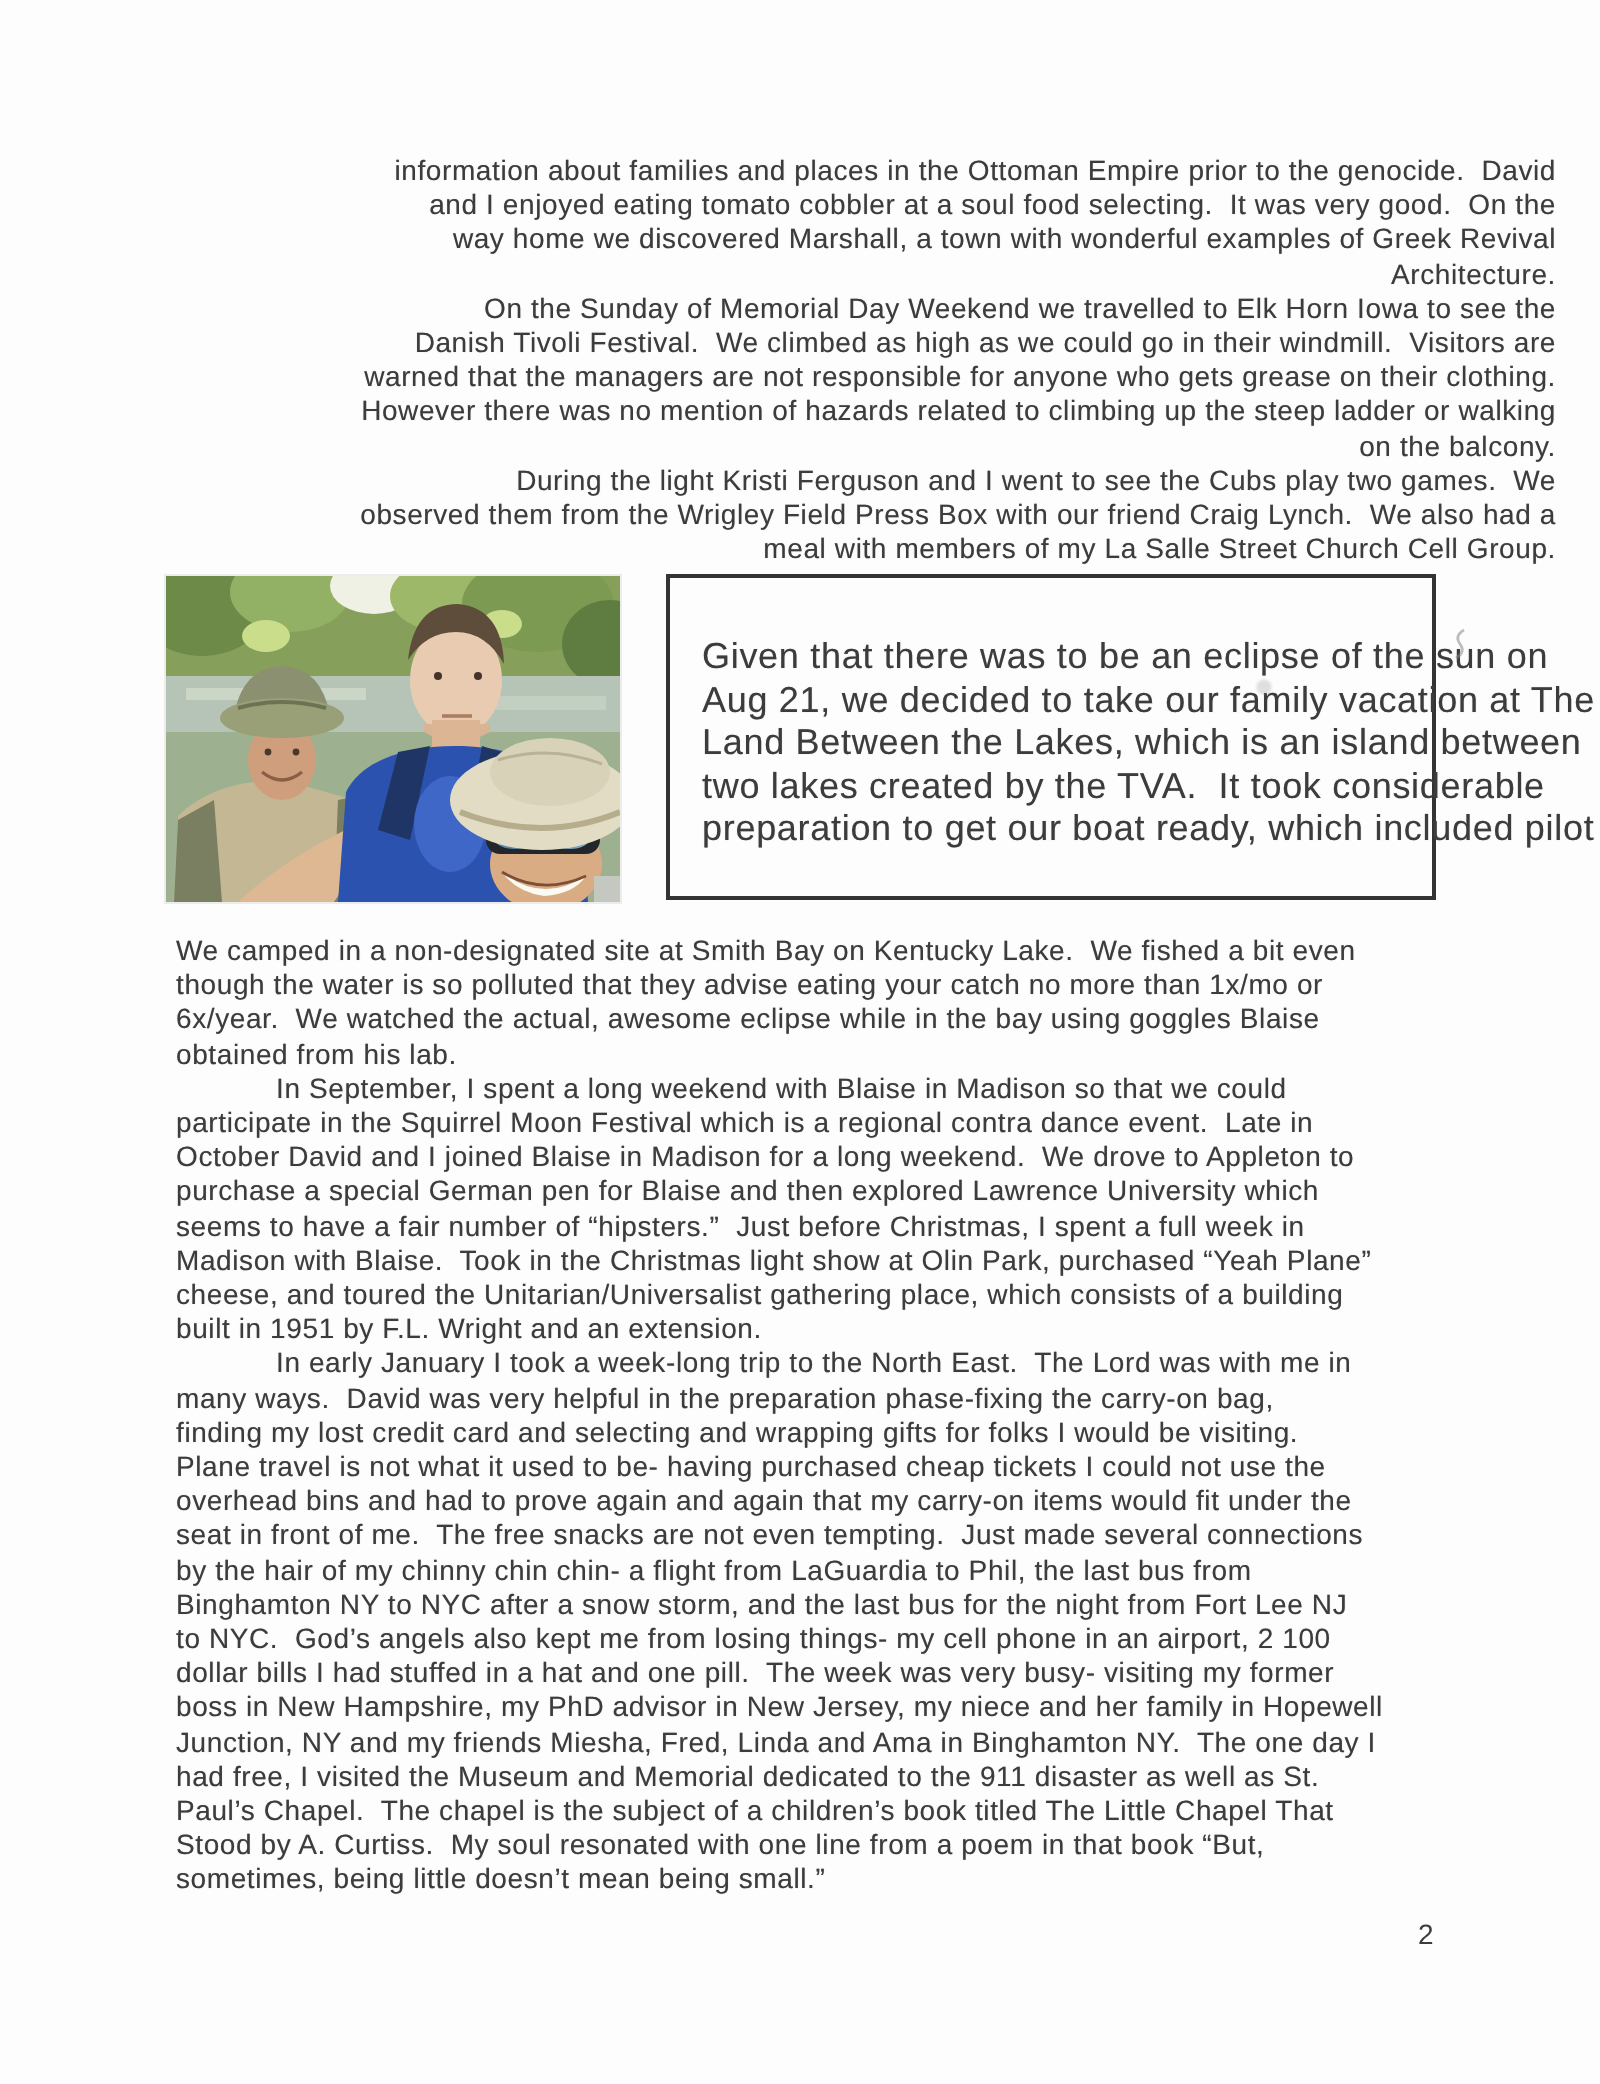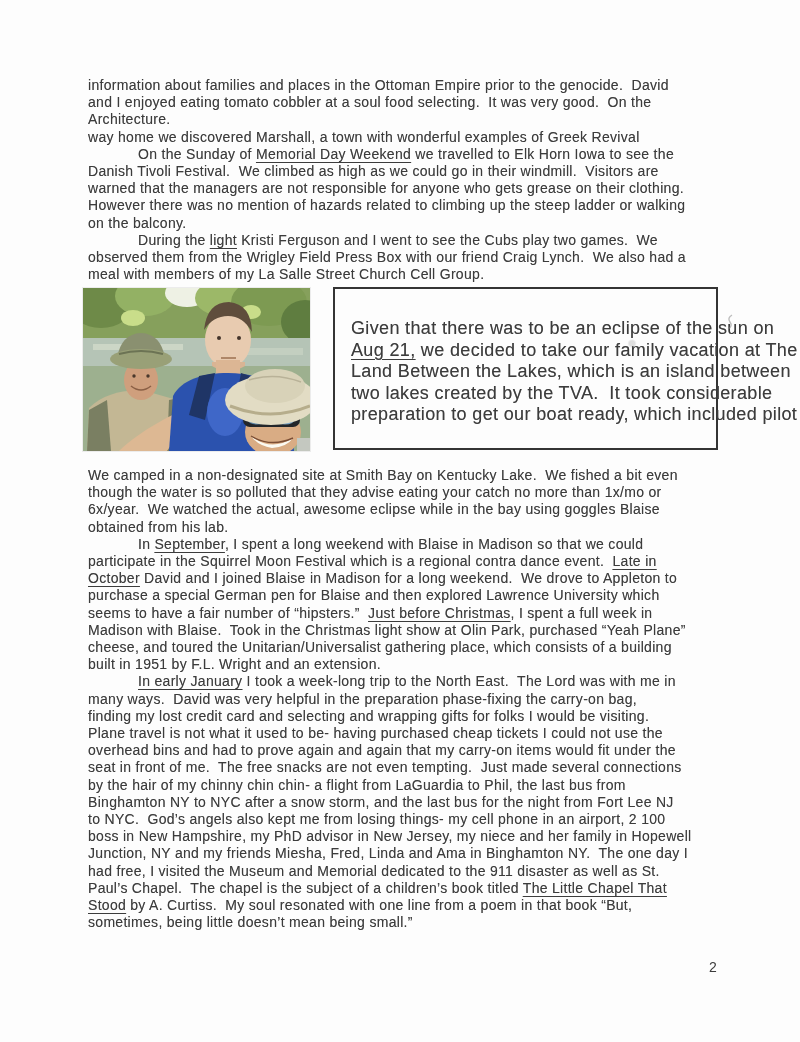--- a/index.html
+++ b/index.html
@@ -2,28 +2,28 @@
 <html><head>
 <meta charset="utf-8">
 <style>
   html,body{margin:0;padding:0;background:#e8e8e8;}
   .page{
     position:relative;width:800px;height:1042px;margin:0 auto;
     background:#fdfdfd;overflow:hidden;
     font-family:"Liberation Sans",sans-serif;color:#3c3c3c;
   }
   .textcol{position:absolute;left:88px;width:690px;}
-  .textcol.top{top:77px;}
+  .textcol.top{top:77px;text-align:right;}
   .textcol.bottom{top:467px;}
   .line{
     white-space:pre;font-size:14px;line-height:17.2px;letter-spacing:.3px;
     text-shadow:0 0 .4px rgba(60,60,60,.45);
   }
   .line.indent{padding-left:50px;}
-  .u{text-decoration:underline;text-underline-offset:2.5px;text-decoration-thickness:1px;}
+  .u{text-underline-offset:2.5px;text-decoration-thickness:1px;}
   .photo{
     position:absolute;left:83px;top:288px;width:227px;height:163px;
     box-shadow:0 0 0 1px #ececec;
   }
   .photo svg{display:block;width:100%;height:100%;}
   .callout{
     position:absolute;left:333px;top:287px;width:385px;height:163px;
     border:2px solid #343434;box-sizing:border-box;
     padding:29px 12px 0 16px;background:#fdfdfd;
   }
@@ -35,22 +35,22 @@
 </style>
 </head>
 <body>
 
 <div class="page">
 
   <div class="textcol top">
     <div>
         <div class="line"><span>information about families and places in the Ottoman Empire prior to the genocide.  David</span></div>
         <div class="line"><span>and I enjoyed eating tomato cobbler at a soul food selecting.  It was very good.  On the</span></div>
+        <div class="line"><span>way home we discovered Marshall, a town with wonderful examples of Greek Revival</span></div>
         <div class="line"><span>Architecture.</span></div>
-        <div class="line"><span>way home we discovered Marshall, a town with wonderful examples of Greek Revival</span></div>
       </div>
     <div>
         <div class="line indent"><span>On the Sunday of </span><span class="u">Memorial Day Weekend</span><span> we travelled to Elk Horn Iowa to see the</span></div>
         <div class="line"><span>Danish Tivoli Festival.  We climbed as high as we could go in their windmill.  Visitors are</span></div>
         <div class="line"><span>warned that the managers are not responsible for anyone who gets grease on their clothing.</span></div>
         <div class="line"><span>However there was no mention of hazards related to climbing up the steep ladder or walking</span></div>
         <div class="line"><span>on the balcony.</span></div>
       </div>
     <div>
         <div class="line indent"><span>During the </span><span class="u">light</span><span> Kristi Ferguson and I went to see the Cubs play two games.  We</span></div>
@@ -152,20 +152,21 @@
     <div>
         <div class="line indent"><span class="u">In early January</span><span> I took a week-long trip to the North East.  The Lord was with me in</span></div>
         <div class="line"><span>many ways.  David was very helpful in the preparation phase-fixing the carry-on bag,</span></div>
         <div class="line"><span>finding my lost credit card and selecting and wrapping gifts for folks I would be visiting.</span></div>
         <div class="line"><span>Plane travel is not what it used to be- having purchased cheap tickets I could not use the</span></div>
         <div class="line"><span>overhead bins and had to prove again and again that my carry-on items would fit under the</span></div>
         <div class="line"><span>seat in front of me.  The free snacks are not even tempting.  Just made several connections</span></div>
         <div class="line"><span>by the hair of my chinny chin chin- a flight from LaGuardia to Phil, the last bus from</span></div>
         <div class="line"><span>Binghamton NY to NYC after a snow storm, and the last bus for the night from Fort Lee NJ</span></div>
         <div class="line"><span>to NYC.  God’s angels also kept me from losing things- my cell phone in an airport, 2 100</span></div>
+        <div class="line"><span>dollar bills I had stuffed in a hat and one pill.  The week was very busy- visiting my former</span></div>
         <div class="line"><span>boss in New Hampshire, my PhD advisor in New Jersey, my niece and her family in Hopewell</span></div>
         <div class="line"><span>Junction, NY and my friends Miesha, Fred, Linda and Ama in Binghamton NY.  The one day I</span></div>
         <div class="line"><span>had free, I visited the Museum and Memorial dedicated to the 911 disaster as well as St.</span></div>
         <div class="line"><span>Paul’s Chapel.  The chapel is the subject of a children’s book titled </span><span class="u">The Little Chapel That</span></div>
         <div class="line"><span class="u">Stood</span><span> by A. Curtiss.  My soul resonated with one line from a poem in that book “But,</span></div>
         <div class="line"><span>sometimes, being little doesn’t mean being small.”</span></div>
       </div>
   </div>
 
   <div class="pagenum">2</div>

